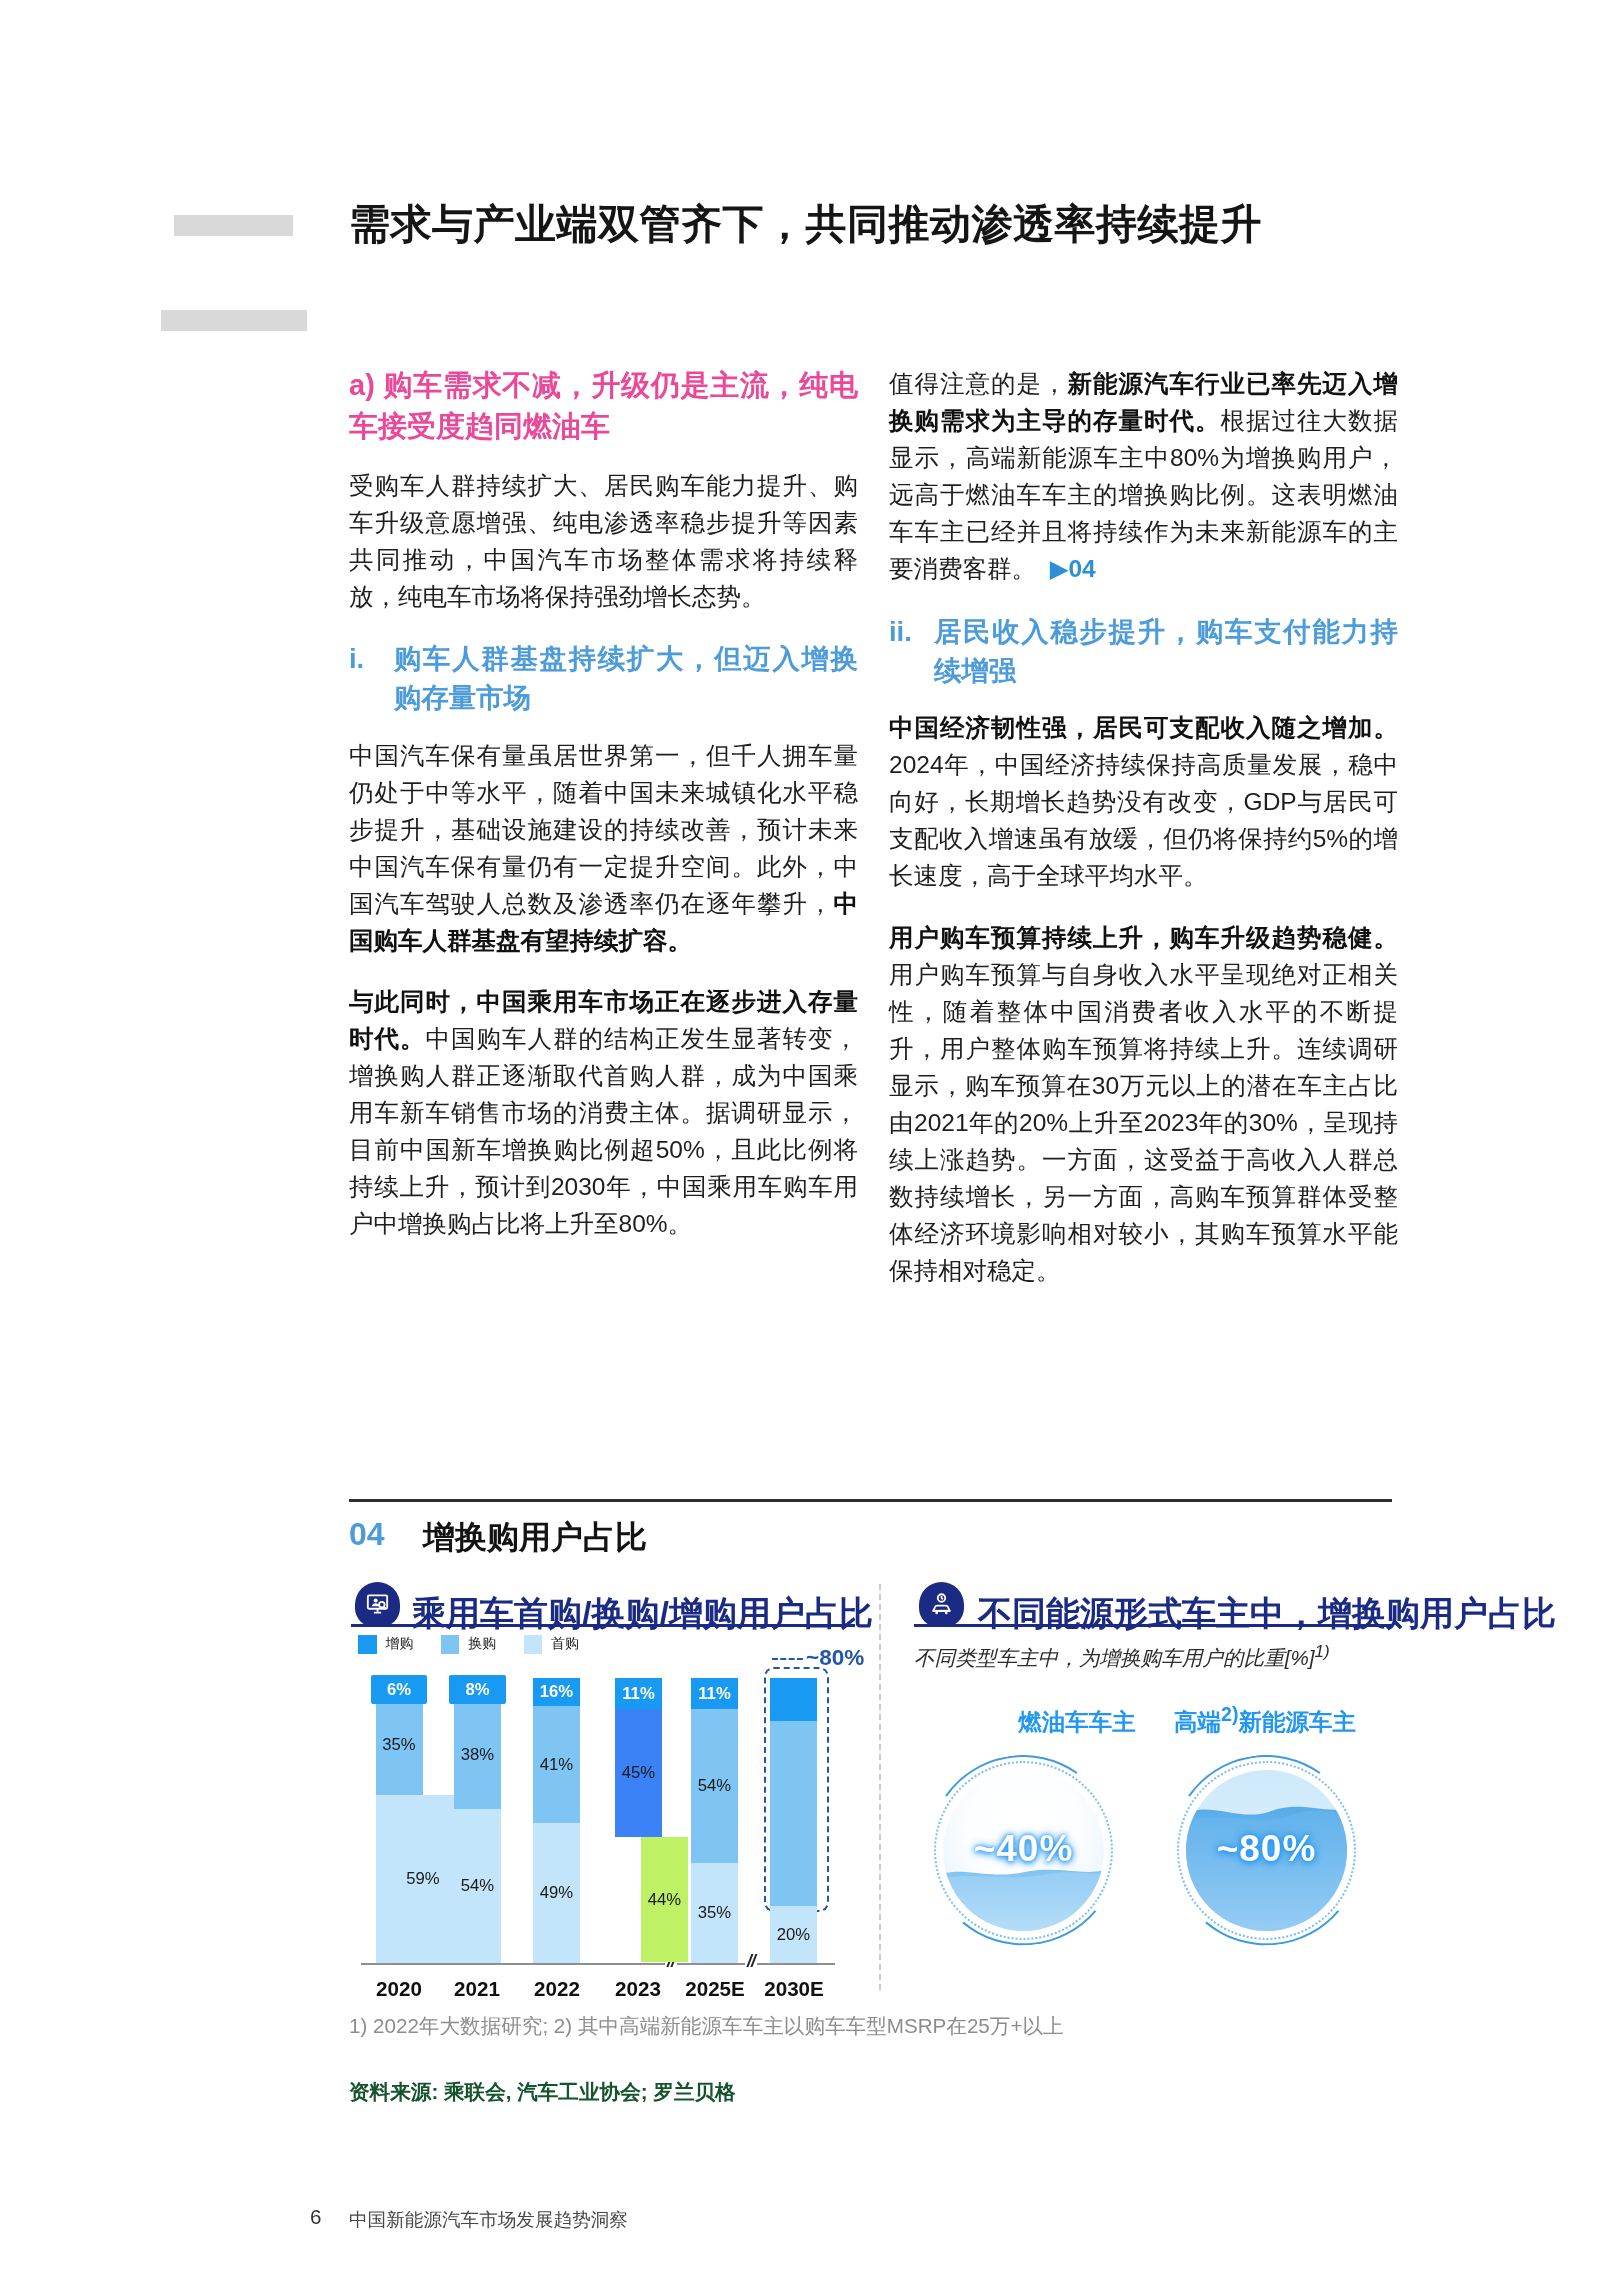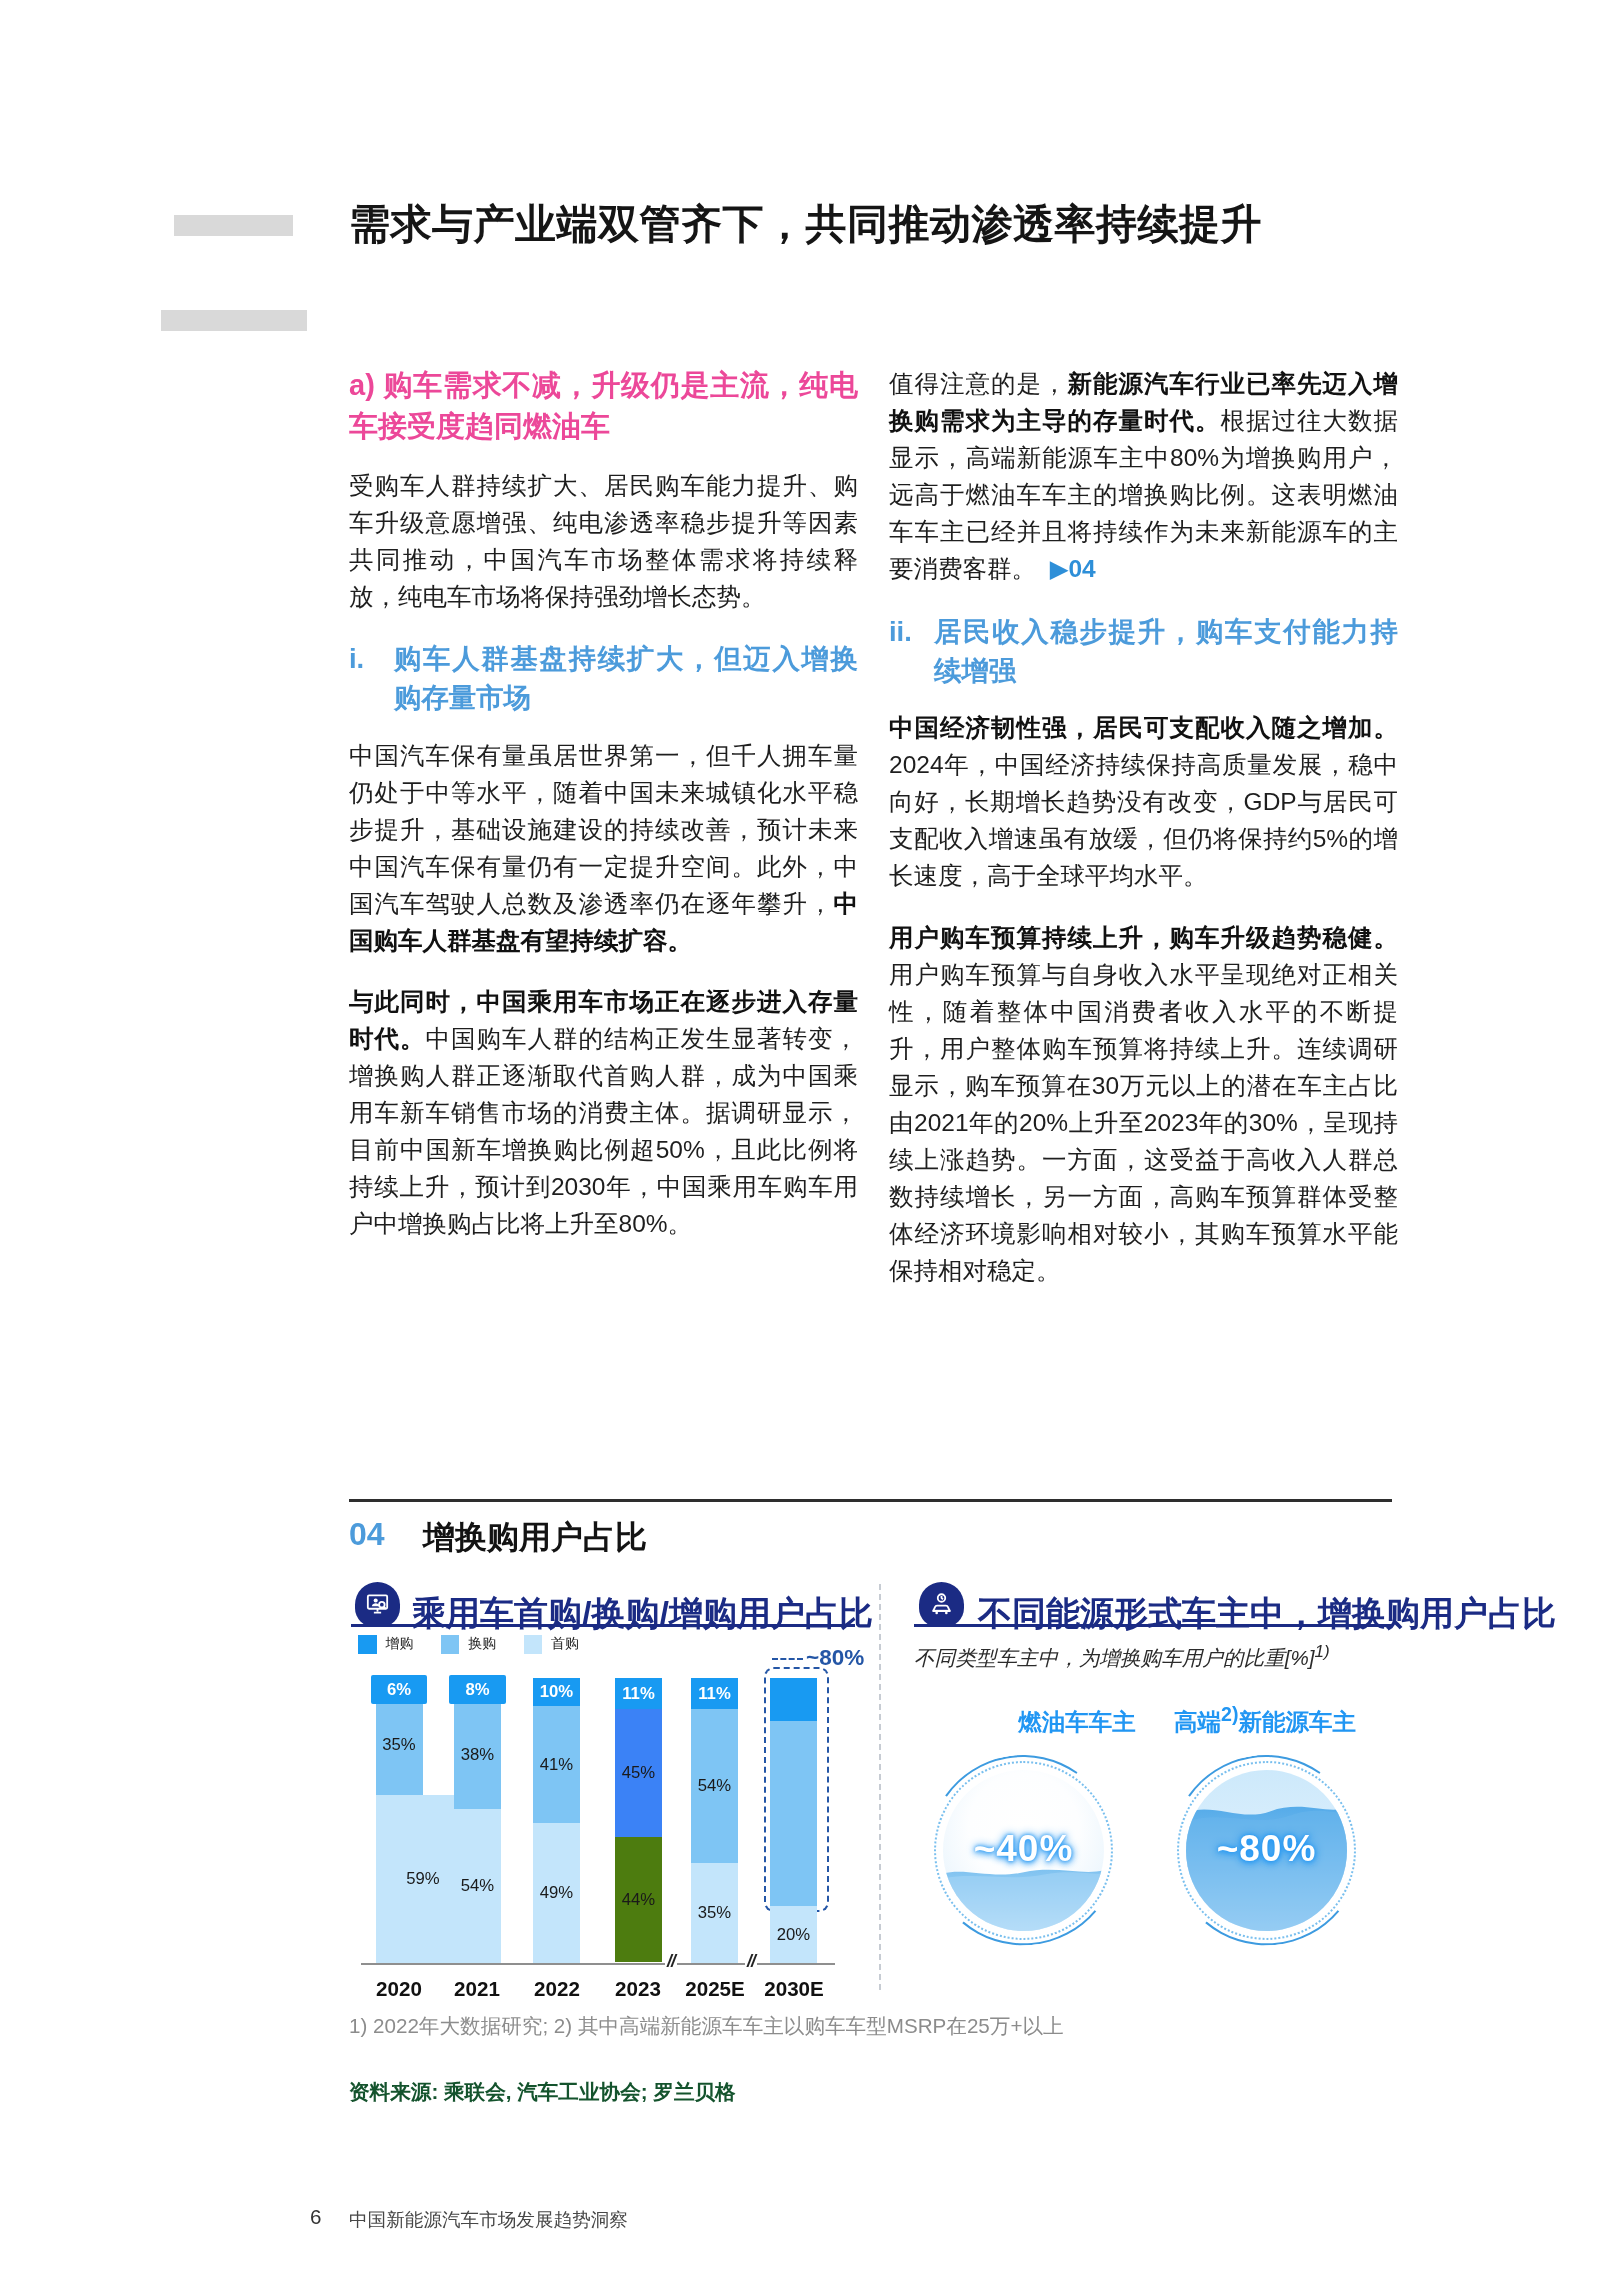--- a/index.html
+++ b/index.html
@@ -187,38 +187,38 @@
         <div class="seg" style="height: 108px; background: rgb(126, 197, 244);">
           <span class="seg-label dark">38%</span>
         </div>
         <div class="seg" style="height: 154px; background: rgb(195, 229, 251);">
           <span class="seg-label dark">54%</span>
         </div>
       </div>
       <div class="year-label" style="left: 128px;">2021</div>
       <div class="bar" style="left: 184px; width: 47px; height: 285px;">
         <div class="seg" style="height: 28.5px; background: rgb(24, 154, 242);">
-          <span class="seg-label white">10%</span>
+          <span class="seg-label white">16%</span>
         </div>
         <div class="seg" style="height: 117px; background: rgb(126, 197, 244);">
           <span class="seg-label dark">41%</span>
         </div>
         <div class="seg" style="height: 140px; background: rgb(195, 229, 251);">
           <span class="seg-label dark">49%</span>
         </div>
       </div>
       <div class="year-label" style="left: 208px;">2022</div>
       <div class="bar" style="left: 266px; width: 47px; height: 285px;">
         <div class="seg" style="height: 31px; background: rgb(24, 154, 242);">
           <span class="seg-label white">11%</span>
         </div>
         <div class="seg" style="height: 128px; background: #3b82f6;">
           <span class="seg-label dark">45%</span>
         </div>
-        <div class="seg" style="height: 125px; background: #4d7c0f;">
+        <div class="seg" style="height: 125px; background: #bef264; margin-left: 26px;">
           <span class="seg-label dark">44%</span>
         </div>
       </div>
       <div class="year-label" style="left: 289px;">2023</div>
       <div class="bar" style="left: 342px; width: 47px; height: 285px;">
         <div class="seg" style="height: 31px; background: rgb(24, 154, 242);">
           <span class="seg-label white">11%</span>
         </div>
         <div class="seg" style="height: 154px; background: rgb(126, 197, 244);">
           <span class="seg-label dark">54%</span>

